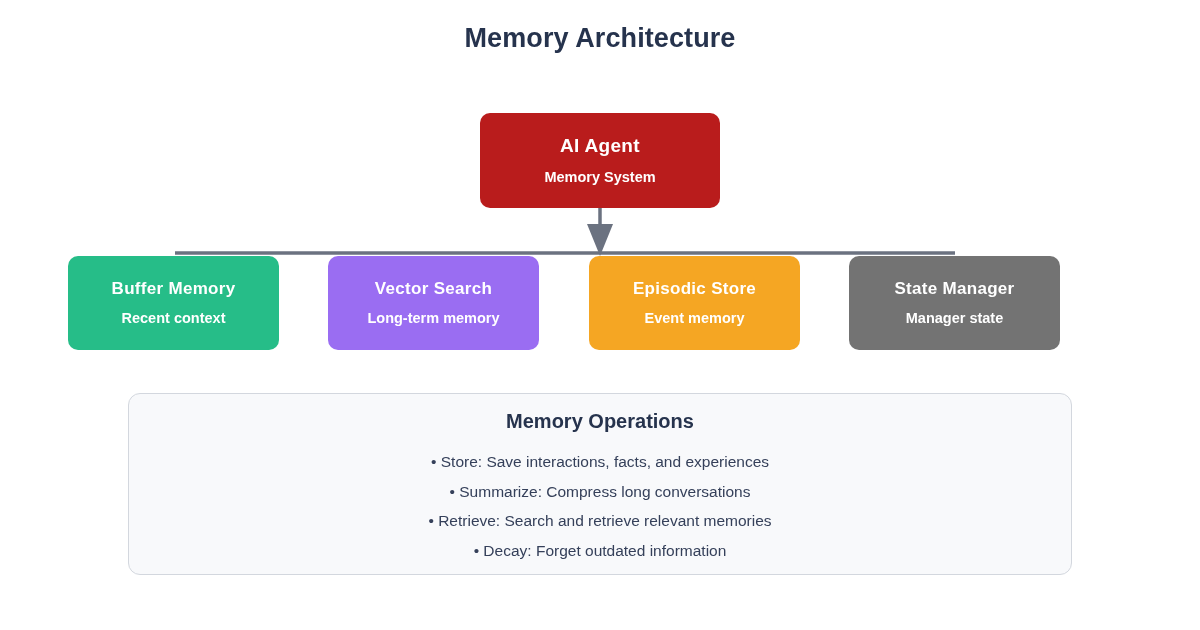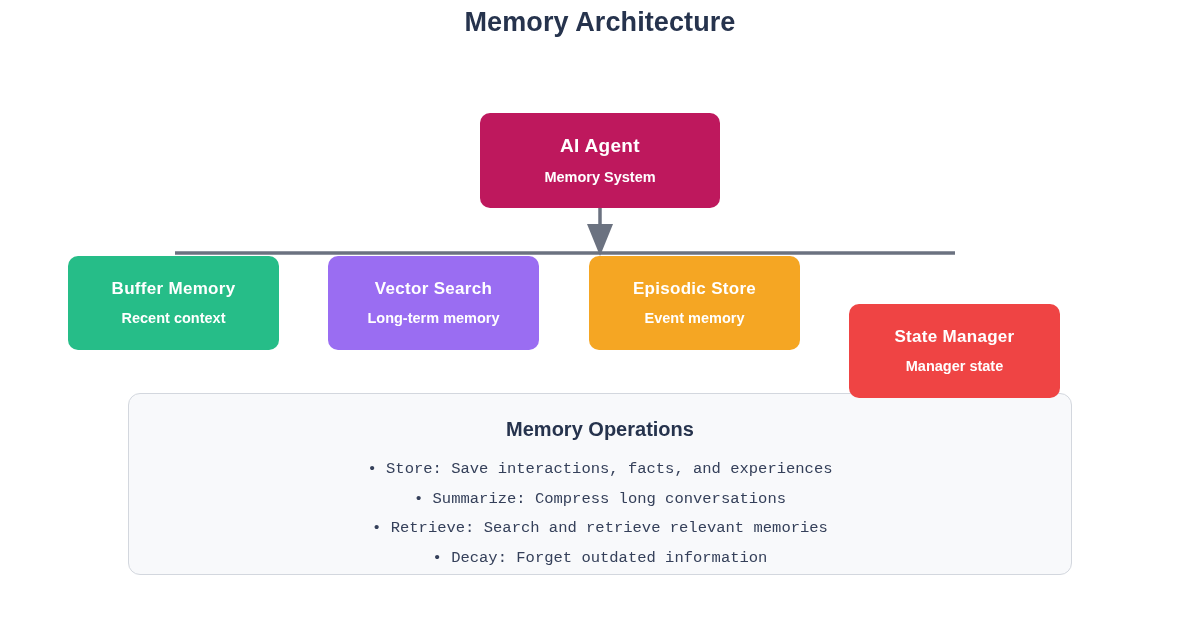--- a/index.html
+++ b/index.html
@@ -18,21 +18,21 @@
     position: relative;
     width: 1200px;
     height: 630px;
     background: #ffffff;
   }
 
   
   .diagram-title {
     position: absolute;
     left: 0;
-    top: 7px;
+    top: 23px;
     width: 1200px;
     text-align: center;
     font-size: 27px;
     font-weight: bold;
     color: #26334d;
     letter-spacing: 0.1px;
   }
 
   
   .connector-layer {
@@ -93,34 +93,33 @@
   .ops-panel {
     position: absolute;
     left: 128px;
     top: 393px;
     width: 944px;
     height: 182px;
     box-sizing: border-box;
     background: #f8f9fb;
     border: 1.5px solid #d3d7de;
     border-radius: 12px;
-    padding-top: 24px;
+    padding-top: 16px;
   }
   .ops-title {
     text-align: center;
     font-size: 20px;
     font-weight: bold;
     color: #26334d;
     margin-bottom: 14px;
   }
   .ops-list {
     list-style: none;
     margin: 0;
     padding: 0;
-    font-family: Liberation Mono, monospace;
   }
   .ops-item {
     text-align: center;
     font-size: 15.5px;
     color: #35405a;
     line-height: 1;
     padding: 7px 0;
   }
 </style>
 </head>
@@ -132,41 +131,41 @@
 
   <svg class="connector-layer" width="1200" height="630" viewBox="0 0 1200 630">
 
     <line x1="175" y1="253" x2="955" y2="253" stroke="#6b7280" stroke-width="3.5" stroke-linecap="butt"></line>
 
     <line x1="600" y1="208" x2="600" y2="240" stroke="#6b7280" stroke-width="3.5"></line>
 
     <polygon points="600,256 587,224 613,224" fill="#6b7280"></polygon>
   </svg>
 
-  <div class="node node-root" style="background:#be185d;">
+  <div class="node node-root" style="background:#b91c1c;">
     <div class="node-title">AI Agent</div>
     <div class="node-sub">Memory System</div>
   </div>
 
   <div class="node node-child child-0" style="background:#26bd88;">
     <div class="node-title">Buffer Memory</div>
     <div class="node-sub">Recent context</div>
   </div>
 
   <div class="node node-child child-1" style="background:#9a6df2;">
     <div class="node-title">Vector Search</div>
     <div class="node-sub">Long-term memory</div>
   </div>
 
   <div class="node node-child child-2" style="background:#f5a623;text-align:center;">
     <div class="node-title">Episodic Store</div>
     <div class="node-sub">Event memory</div>
   </div>
 
-  <div class="node node-child child-3" style="background:#ef4444;margin-top:48px;">
+  <div class="node node-child child-3" style="background:#737373;">
     <div class="node-title">State Manager</div>
     <div class="node-sub">Manager state</div>
   </div>
 
   <div class="ops-panel">
     <div class="ops-title">Memory Operations</div>
     <ul class="ops-list">
       <li class="ops-item">• Store: Save interactions, facts, and experiences</li>
       <li class="ops-item">• Summarize: Compress long conversations</li>
       <li class="ops-item">• Retrieve: Search and retrieve relevant memories</li>

